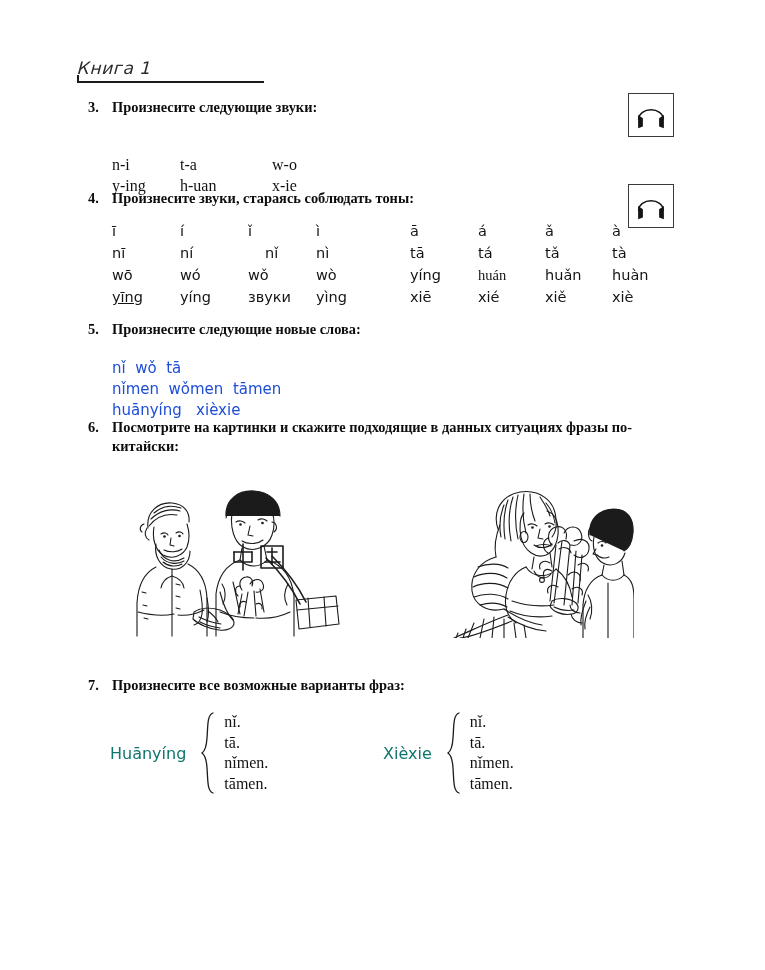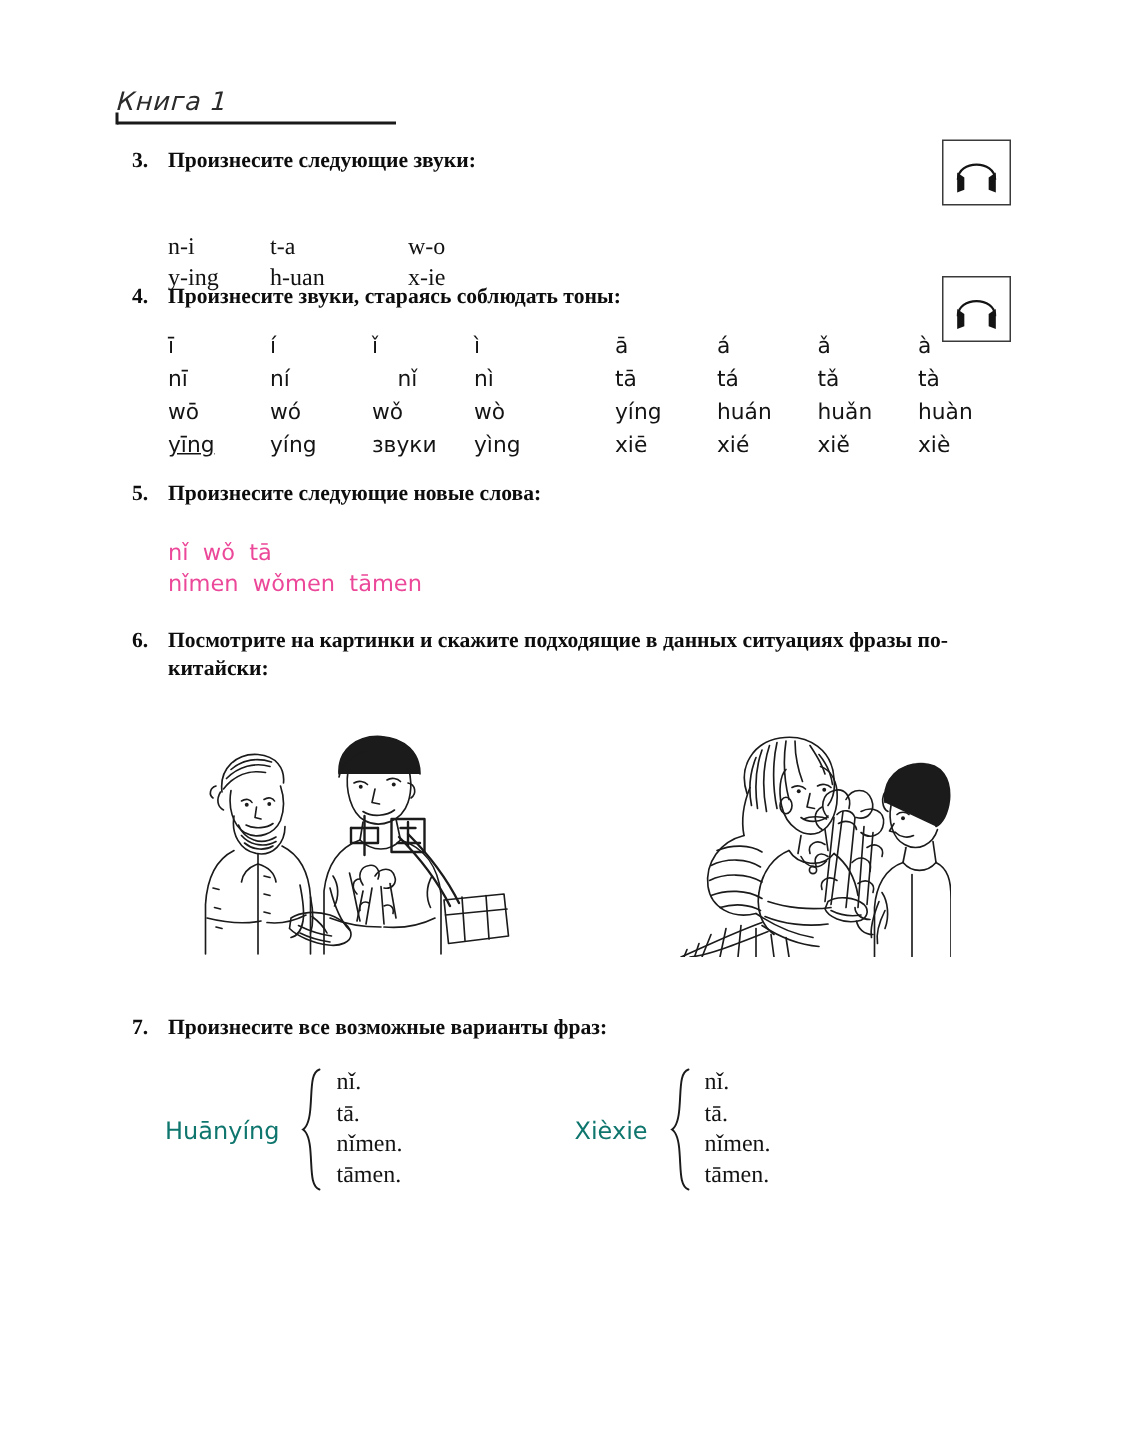--- a/index.html
+++ b/index.html
@@ -112,21 +112,21 @@
   }
 
   
   #new-words {
     position: absolute;
     left: 112px;
     top: 358px;
     font-family: "DejaVu Sans", sans-serif;
     font-size: 15px;
     line-height: 21px;
-    color: #ec4899;
+    color: #1d4ed8;
   }
   #new-words div {
     white-space: pre;
   }
 
   
   .headphone-box {
     position: absolute;
     width: 46px;
     height: 44px;
@@ -247,21 +247,21 @@
     <span class="tone-cell" style="left:366px;">tá</span>
     <span class="tone-cell" style="left:433px;">tǎ</span>
     <span class="tone-cell" style="left:500px;">tà</span>
   </div>
   <div class="tone-row">
     <span class="tone-cell" style="left:0px;">wō</span>
     <span class="tone-cell" style="left:68px;">wó</span>
     <span class="tone-cell" style="left:136px;">wǒ</span>
     <span class="tone-cell" style="left:204px;">wò</span>
     <span class="tone-cell" style="left:298px;">yíng</span>
-    <span class="tone-cell" style="left:366px;">huán</span>
+    <span class="tone-cell" style="left:366px;font-family:Liberation Serif, serif;">huán</span>
     <span class="tone-cell" style="left:433px;">huǎn</span>
     <span class="tone-cell" style="left:500px;">huàn</span>
   </div>
   <div class="tone-row">
     <span class="tone-cell" style="left:0px;text-decoration:underline;">yīng</span>
     <span class="tone-cell" style="left:68px;text-align:right;">yíng</span>
     <span class="tone-cell" style="left:136px;">звуки</span>
     <span class="tone-cell" style="left:204px;">yìng</span>
     <span class="tone-cell" style="left:298px;">xiē</span>
     <span class="tone-cell" style="left:366px;">xié</span>
@@ -273,20 +273,21 @@
 <div class="exercise" style="left:88px; top:320px; width:560px;">
   <div class="ex-head">
     <span class="ex-num">5.</span>
     <span class="ex-text">Произнесите следующие новые слова:</span>
   </div>
 </div>
 
 <div id="new-words">
   <div>nǐ  wǒ  tā</div>
   <div>nǐmen  wǒmen  tāmen</div>
+  <div>huānyíng   xièxie</div>
 </div>
 
 <div class="exercise" style="left:88px; top:418px; width:585px;">
   <div class="ex-head">
     <span class="ex-num">6.</span>
     <span class="ex-text">Посмотрите на картинки и скажите подходящие в данных ситуациях фразы по-китайски:</span>
   </div>
 </div>
 
 <div class="illus" style="left:130px; top:472px;">

